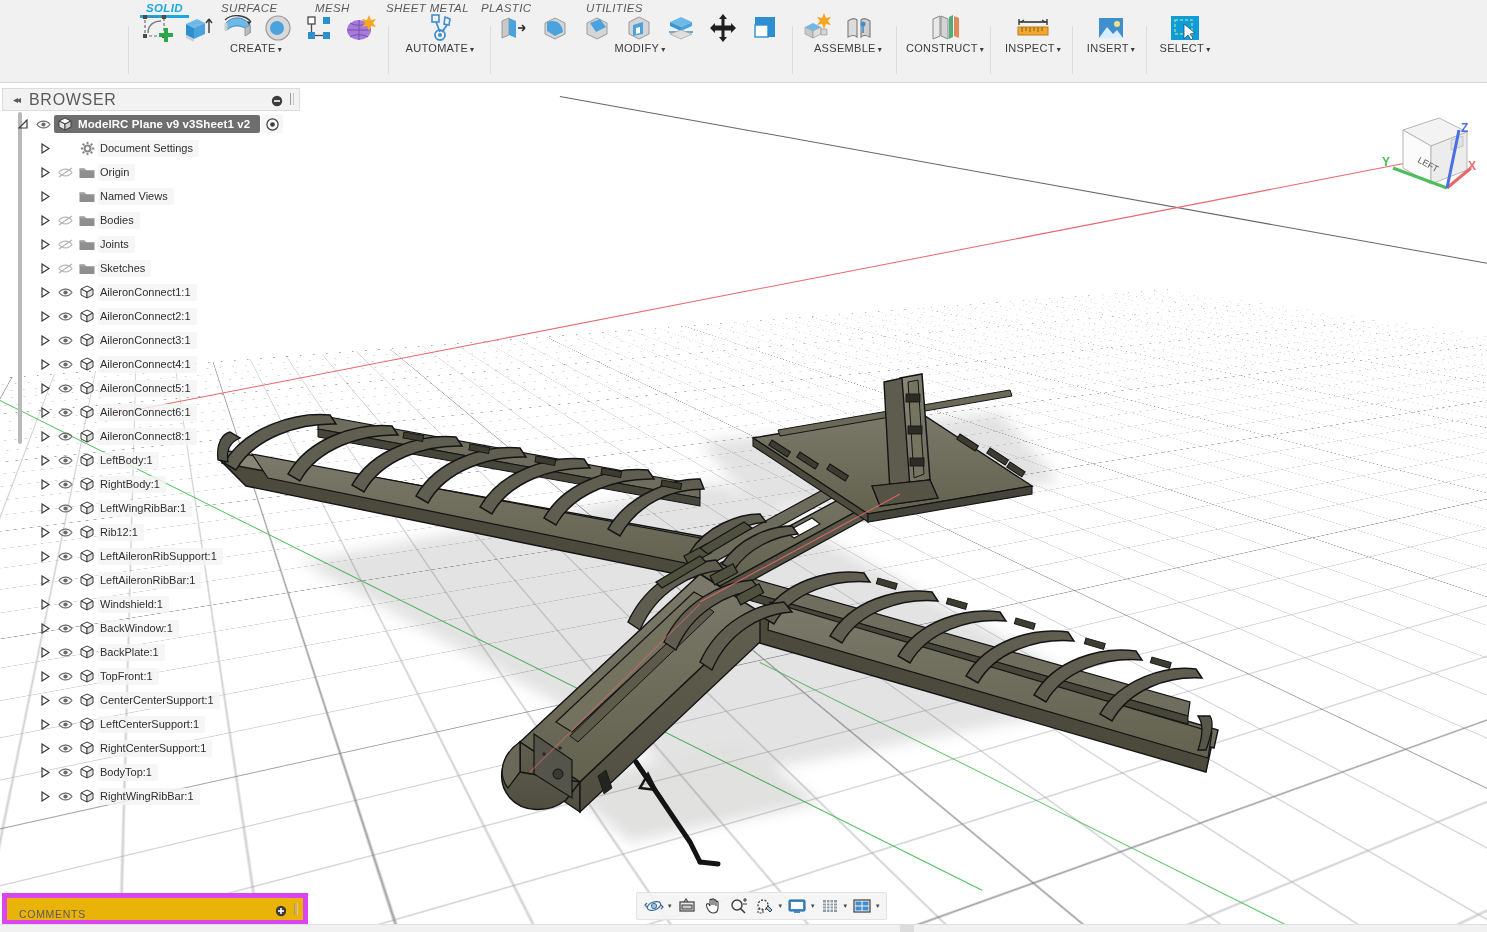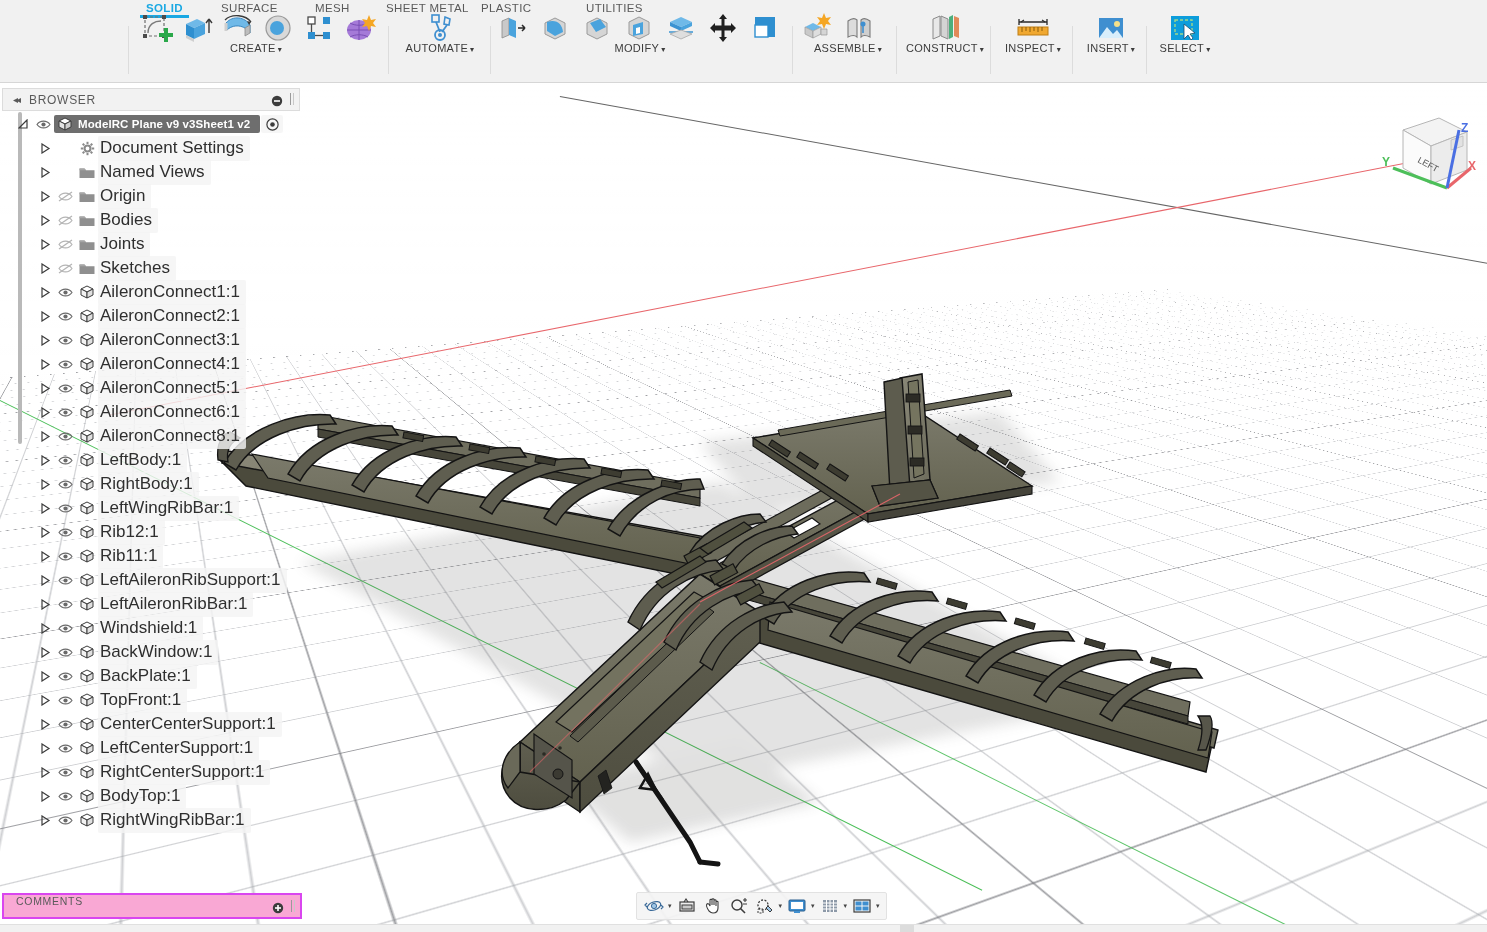--- a/index.html
+++ b/index.html
@@ -40,21 +40,21 @@
   
   #model{position:absolute;left:0;top:0;width:1487px;height:850px;}
   #model svg{display:block;}
 
   
   #viewcube{position:absolute;right:10px;top:18px;width:100px;height:110px;}
 
   
   #ribbon{position:absolute;left:0;top:0;width:1487px;height:82px;background:#f1f1f1;
     border-bottom:1px solid #d6d6d6;}
-  #tabs{position:absolute;left:0;top:0;height:21px;width:1487px;}
+  #tabs{position:absolute;left:0;top:0;height:21px;width:1487px;font-style:italic;}
   .tab{position:absolute;top:2px;font-size:11.5px;color:#5a5a5a;letter-spacing:.35px;
     padding:0 2px;cursor:default;white-space:nowrap;}
   .tab.active{color:#1aa8e3;font-weight:bold;}
   .tab.active:after{content:"";position:absolute;left:-4px;right:-4px;bottom:-4px;height:3px;background:#1aa8e3;}
 
   #design-btn{position:absolute;left:8px;top:10px;width:110px;height:58px;background:#f7f7f7;
     border:1px solid #d9d9d9;border-radius:3px;display:flex;align-items:center;justify-content:center;
     font-size:11.5px;color:#3c3c3c;letter-spacing:.4px;cursor:pointer;}
   #design-btn .cv{margin-left:5px;font-size:8px;}
 
@@ -65,46 +65,46 @@
   .panel .plabel .cv{font-size:8px;margin-left:2px;}
   .sep{position:absolute;top:26px;width:1px;height:48px;background:#dcdcdc;}
   .btn{width:42px;height:42px;display:flex;align-items:center;justify-content:center;cursor:pointer;}
   .btn svg{display:block;}
 
   
   #browser{position:absolute;left:0;top:88px;width:300px;height:0;}
   #browser-head{position:absolute;left:2px;top:0;width:296px;height:21px;background:#f2f2f2;
     border:1px solid #dcdcdc;display:flex;align-items:center;}
   #browser-head .bh-collapse{width:26px;text-align:center;font-size:10px;color:#5a5a5a;cursor:pointer;letter-spacing:-2px;}
-  #browser-head .bh-title{font-size:12px;color:#5a5a5a;letter-spacing:.7px;}
+  #browser-head .bh-title{font-size:16px;color:#5a5a5a;letter-spacing:.7px;}
   #browser-head .bh-right{position:absolute;right:16px;top:4px;width:12px;height:12px;cursor:pointer;}
   #browser-head .bh-grip{position:absolute;right:5px;top:4px;width:2px;height:12px;
     border-left:1px solid #9a9a9a;border-right:1px solid #c8c8c8;cursor:col-resize;}
 
   #tree{position:absolute;left:2px;top:24px;width:296px;}
   #tree-scroll{position:absolute;left:16px;top:0;width:4px;height:332px;background:#b9b9b9;border-radius:2px;}
   .row{position:relative;height:24px;display:flex;align-items:center;}
   .row .tw{width:18px;display:flex;align-items:center;justify-content:center;cursor:pointer;}
   .row .eye{width:22px;display:flex;align-items:center;justify-content:center;cursor:pointer;}
   .row .ic{width:22px;display:flex;align-items:center;justify-content:center;}
-  .row .lbl{font-size:17px;color:#2f2f2f;background:rgba(244,244,244,.82);
+  .row .lbl{font-size:11px;color:#2f2f2f;background:rgba(244,244,244,.82);
     padding:2px 6px 3px 2px;border-radius:2px;white-space:nowrap;}
   .row.root{padding-left:12px;}
   .row.root .rootchip{display:flex;align-items:center;background:#6e6e6e;border-radius:2px;height:18px;padding-right:4px;}
   .row.root .rootchip .ic{width:22px;}
   .row.root .rootchip .lbl{background:transparent;color:#ffffff;font-weight:bold;font-size:11.5px;
     padding:0 6px 0 2px;letter-spacing:.1px;}
   .row.root .target{width:22px;display:flex;align-items:center;justify-content:center;cursor:pointer;
     background:rgba(244,244,244,.85);height:18px;border-radius:2px;margin-left:1px;}
   .row.lvl1{padding-left:34px;}
   .row.lvl1b{padding-left:34px;}
 
   
-  #comments{position:absolute;left:2px;top:893px;width:296px;height:22px;background:#f9a8d4;
-    border:2px solid #d946ef;display:flex;align-items:flex-start;}
+  #comments{position:absolute;left:2px;top:893px;width:296px;height:22px;background:#eab308;
+    border:5px solid #d946ef;display:flex;align-items:flex-end;}
   #comments .c-title{font-size:10.5px;color:#5a5a5a;letter-spacing:.7px;margin-left:12px;}
   #comments .c-add{position:absolute;right:16px;top:5px;width:12px;height:12px;cursor:pointer;}
   #comments .c-grip{position:absolute;right:5px;top:5px;width:2px;height:12px;
     border-left:1px solid #9a9a9a;border-right:1px solid #c8c8c8;cursor:col-resize;}
 
   
   #navbar{position:absolute;left:636px;top:892px;height:26px;background:rgba(244,244,244,.9);
     border:1px solid #e2e2e2;border-radius:2px;display:flex;align-items:center;padding:0 4px;}
   .nb{height:24px;display:flex;align-items:center;justify-content:center;cursor:pointer;padding:0 3px;}
   .nbc{font-size:7px;color:#444;margin-left:1px;margin-right:2px;cursor:pointer;}
@@ -641,54 +641,54 @@
                   <line x1="12" y1="7.5" x2="14.2" y2="7.5"></line>
                   <line x1="2.7" y1="2.7" x2="4.3" y2="4.3"></line>
                   <line x1="10.7" y1="10.7" x2="12.3" y2="12.3"></line>
                   <line x1="12.3" y1="2.7" x2="10.7" y2="4.3"></line>
                   <line x1="4.3" y1="10.7" x2="2.7" y2="12.3"></line>
                 </g>
               </svg>
             </div>
             <div class="lbl">Document Settings</div>
           </div>
-          <div class="row lvl1">
-            <div class="tw">
-              <svg width="11" height="11" viewBox="0 0 11 11">
-                <polygon points="2,1 9,5.5 2,10" fill="none" stroke="#3c3c3c" stroke-width="1.2"></polygon>
-              </svg>
-            </div>
-            <div class="eye"></div>
+          <div class="row lvl1b">
+            <div class="tw">
+              <svg width="11" height="11" viewBox="0 0 11 11">
+                <polygon points="2,1 9,5.5 2,10" fill="none" stroke="#3c3c3c" stroke-width="1.2"></polygon>
+              </svg>
+            </div>
+            <div class="eye">
+              <svg width="15" height="11" viewBox="0 0 15 11">
+                <path d="M1,5.5 C4,1 11,1 14,5.5 C11,10 4,10 1,5.5Z" fill="none" stroke="#b4b4b4" stroke-width="1.1"></path>
+                <line x1="1" y1="10" x2="14" y2="1" stroke="#b4b4b4" stroke-width="1.3"></line>
+              </svg>
+            </div>
             <div class="ic">
               <svg width="16" height="13" viewBox="0 0 16 13">
                 <path d="M0.5,2.5 h5 l1.5,1.8 h8.5 V12 H0.5 Z" fill="#8f8f8f"></path>
                 <path d="M0.5,2.5 h5 l1.5,1.8 h-6.5z" fill="#a6a6a6"></path>
               </svg>
             </div>
-            <div class="lbl">Named Views</div>
-          </div>
-          <div class="row lvl1b">
-            <div class="tw">
-              <svg width="11" height="11" viewBox="0 0 11 11">
-                <polygon points="2,1 9,5.5 2,10" fill="none" stroke="#3c3c3c" stroke-width="1.2"></polygon>
-              </svg>
-            </div>
-            <div class="eye">
-              <svg width="15" height="11" viewBox="0 0 15 11">
-                <path d="M1,5.5 C4,1 11,1 14,5.5 C11,10 4,10 1,5.5Z" fill="none" stroke="#b4b4b4" stroke-width="1.1"></path>
-                <line x1="1" y1="10" x2="14" y2="1" stroke="#b4b4b4" stroke-width="1.3"></line>
-              </svg>
-            </div>
+            <div class="lbl">Origin</div>
+          </div>
+          <div class="row lvl1">
+            <div class="tw">
+              <svg width="11" height="11" viewBox="0 0 11 11">
+                <polygon points="2,1 9,5.5 2,10" fill="none" stroke="#3c3c3c" stroke-width="1.2"></polygon>
+              </svg>
+            </div>
+            <div class="eye"></div>
             <div class="ic">
               <svg width="16" height="13" viewBox="0 0 16 13">
                 <path d="M0.5,2.5 h5 l1.5,1.8 h8.5 V12 H0.5 Z" fill="#8f8f8f"></path>
                 <path d="M0.5,2.5 h5 l1.5,1.8 h-6.5z" fill="#a6a6a6"></path>
               </svg>
             </div>
-            <div class="lbl">Origin</div>
+            <div class="lbl">Named Views</div>
           </div>
           <div class="row lvl1b">
             <div class="tw">
               <svg width="11" height="11" viewBox="0 0 11 11">
                 <polygon points="2,1 9,5.5 2,10" fill="none" stroke="#3c3c3c" stroke-width="1.2"></polygon>
               </svg>
             </div>
             <div class="eye">
               <svg width="15" height="11" viewBox="0 0 15 11">
                 <path d="M1,5.5 C4,1 11,1 14,5.5 C11,10 4,10 1,5.5Z" fill="none" stroke="#b4b4b4" stroke-width="1.1"></path>
@@ -966,41 +966,20 @@
               </svg>
             </div>
             <div class="ic">
               <svg width="16" height="15" viewBox="0 0 16 15">
                 <polygon points="2,4 8,1 14,4 8,7" fill="#fff" stroke="#3c3c3c" stroke-width="1"></polygon>
                 <polygon points="2,4 8,7 8,13 2,10" fill="#f2f2f2" stroke="#3c3c3c" stroke-width="1"></polygon>
                 <polygon points="8,7 14,4 14,10 8,13" fill="#e0e0e0" stroke="#3c3c3c" stroke-width="1"></polygon>
               </svg>
             </div>
             <div class="lbl">Rib12:1</div>
-          </div>
-          <div class="row lvl1b">
-            <div class="tw">
-              <svg width="11" height="11" viewBox="0 0 11 11">
-                <polygon points="2,1 9,5.5 2,10" fill="none" stroke="#3c3c3c" stroke-width="1.2"></polygon>
-              </svg>
-            </div>
-            <div class="eye">
-              <svg width="15" height="11" viewBox="0 0 15 11">
-                <path d="M1,5.5 C4,1 11,1 14,5.5 C11,10 4,10 1,5.5Z" fill="none" stroke="#6a6a6a" stroke-width="1.1"></path>
-                <circle cx="7.5" cy="5.5" r="2.1" fill="#6a6a6a"></circle>
-              </svg>
-            </div>
-            <div class="ic">
-              <svg width="16" height="15" viewBox="0 0 16 15">
-                <polygon points="2,4 8,1 14,4 8,7" fill="#fff" stroke="#3c3c3c" stroke-width="1"></polygon>
-                <polygon points="2,4 8,7 8,13 2,10" fill="#f2f2f2" stroke="#3c3c3c" stroke-width="1"></polygon>
-                <polygon points="8,7 14,4 14,10 8,13" fill="#e0e0e0" stroke="#3c3c3c" stroke-width="1"></polygon>
-              </svg>
-            </div>
-            <div class="lbl">Rib11:1</div>
           </div>
           <div class="row lvl1b">
             <div class="tw">
               <svg width="11" height="11" viewBox="0 0 11 11">
                 <polygon points="2,1 9,5.5 2,10" fill="none" stroke="#3c3c3c" stroke-width="1.2"></polygon>
               </svg>
             </div>
             <div class="eye">
               <svg width="15" height="11" viewBox="0 0 15 11">
                 <path d="M1,5.5 C4,1 11,1 14,5.5 C11,10 4,10 1,5.5Z" fill="none" stroke="#6a6a6a" stroke-width="1.1"></path>

